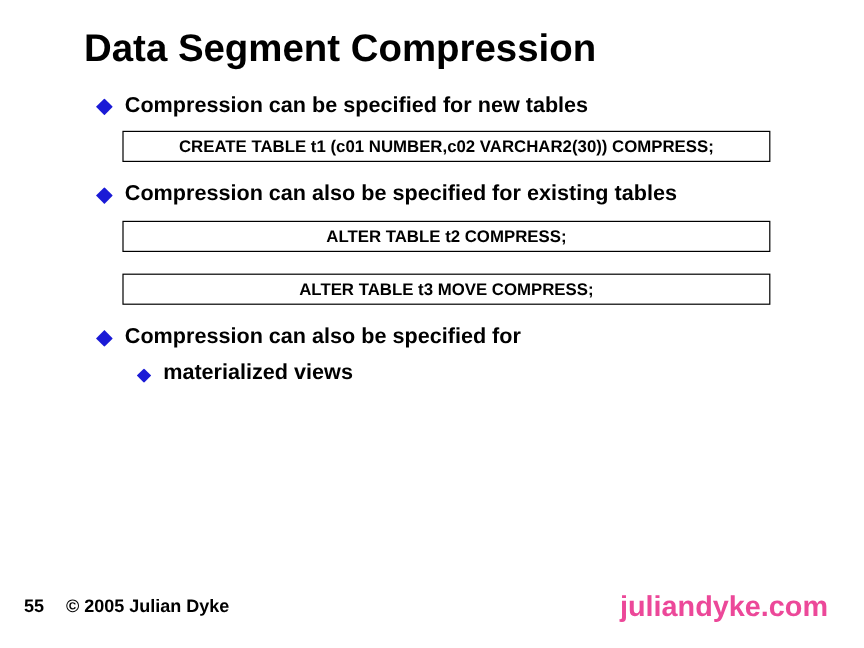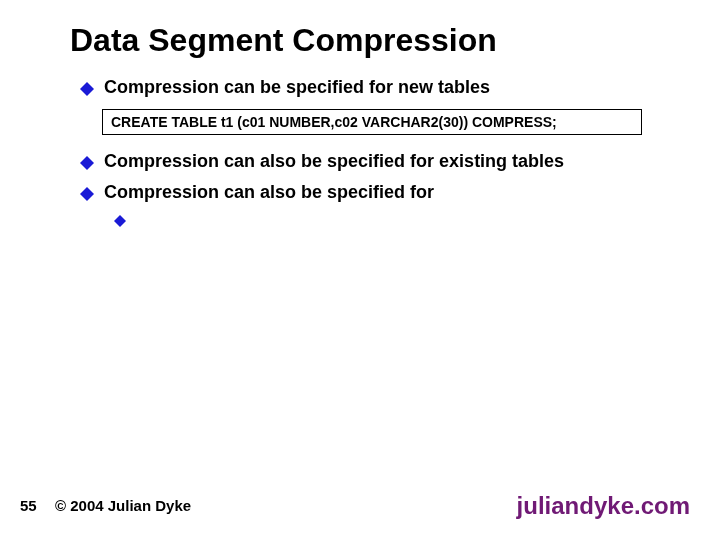--- a/index.html
+++ b/index.html
@@ -3,27 +3,27 @@
 <meta charset="utf-8">
 <style>
   * { margin: 0; padding: 0; box-sizing: border-box; }
   html, body { width: 720px; height: 540px; background: #fff; font-family: Arial, Helvetica, sans-serif; color: #000; }
   .slide { position: relative; width: 720px; height: 540px; }
   .title { position: absolute; top: 22px; left: 70px; font-size: 32px; font-weight: bold; }
   .content { position: absolute; top: 75px; left: 80px; right: 40px; }
   .bullet-row { display: flex; align-items: center; margin-bottom: 6px; }
   .bullet-icon { flex: 0 0 auto; width: 14px; height: 14px; margin-top: 4px; margin-right: 10px; }
   .bullet-text { font-size: 18px; font-weight: bold; line-height: 1.35; }
-  .codebox { border: 1px solid #000; font-size: 14px; font-weight: bold; padding: 4px 8px; margin: 4px 0 14px 22px; display: inline-block; min-width: 540px; }
+  .codebox { border: 1px solid #000; font-size: 14px; font-weight: bold; padding: 4px 8px; margin: 4px 0 14px 22px; display: inline-block; min-width: 540px; text-align: center; }
   .sublist { margin-left: 34px; }
   .sublist .bullet-row { margin-bottom: 2px; }
   .sublist .bullet-icon { width: 12px; height: 12px; margin-top: 5px; }
   .footer-pagenum { position: absolute; left: 20px; bottom: 26px; font-size: 15px; font-weight: bold; }
   .footer-copy { position: absolute; left: 55px; bottom: 26px; font-size: 15px; font-weight: bold; }
-  .footer-brand { position: absolute; right: 30px; bottom: 20px; font-size: 24px; font-weight: bold; color: #701a75; }
+  .footer-brand { position: absolute; right: 30px; bottom: 20px; font-size: 24px; font-weight: bold; color: #ec4899; }
 </style>
 </head>
 <body>
 
 <div class="slide">
 
   <div class="title">Data Segment Compression</div>
 
   <div class="content">
 
@@ -34,35 +34,38 @@
       <div class="bullet-text">Compression can be specified for new tables</div>
     </div>
     <div class="codebox">CREATE TABLE t1 (c01 NUMBER,c02 VARCHAR2(30)) COMPRESS;</div>
 
     <div class="bullet-row">
       <svg class="bullet-icon" viewBox="0 0 10 10">
           <polygon points="5,0 10,5 5,10 0,5" fill="#1a1ad6"></polygon>
         </svg>
       <div class="bullet-text">Compression can also be specified for existing tables</div>
     </div>
+    <div class="codebox">ALTER TABLE t2 COMPRESS;</div>
 
+    <div class="codebox">ALTER TABLE t3 MOVE COMPRESS;</div>
 
     <div class="bullet-row">
       <svg class="bullet-icon" viewBox="0 0 10 10">
           <polygon points="5,0 10,5 5,10 0,5" fill="#1a1ad6"></polygon>
         </svg>
       <div class="bullet-text">Compression can also be specified for</div>
     </div>
     <div class="sublist">
       <div class="bullet-row">
         <svg class="bullet-icon" viewBox="0 0 10 10">
             <polygon points="5,0 10,5 5,10 0,5" fill="#1a1ad6"></polygon>
           </svg>
+        <div class="bullet-text">materialized views</div>
       </div>
     </div>
 
   </div>
 
   <div class="footer-pagenum">55</div>
-  <div class="footer-copy">© 2004 Julian Dyke</div>
+  <div class="footer-copy">© 2005 Julian Dyke</div>
   <div class="footer-brand">juliandyke.com</div>
 
 </div>
 
 </body></html>

